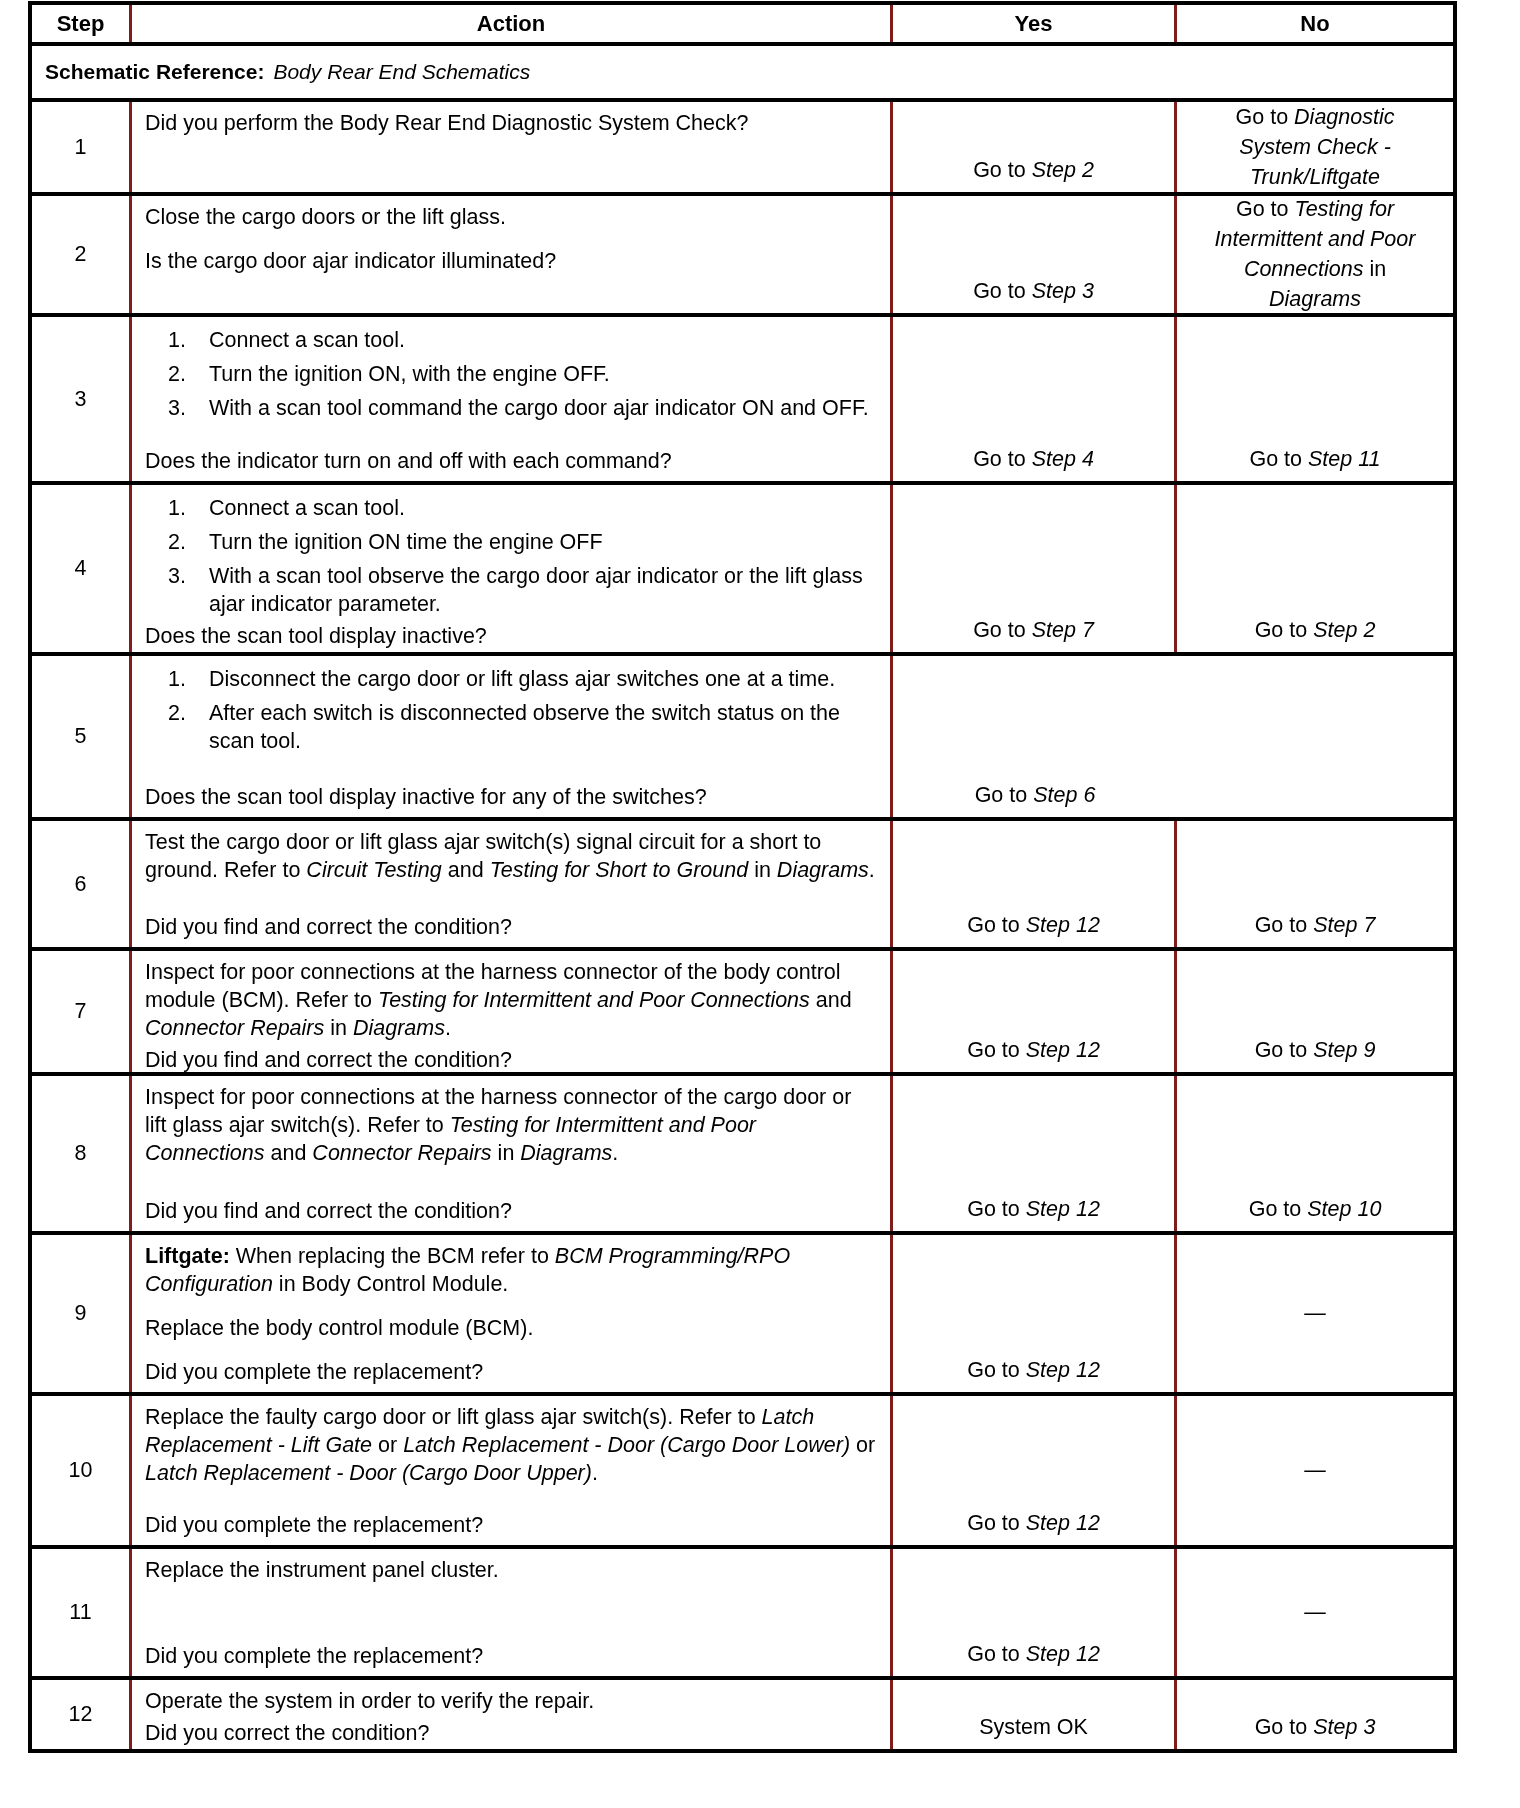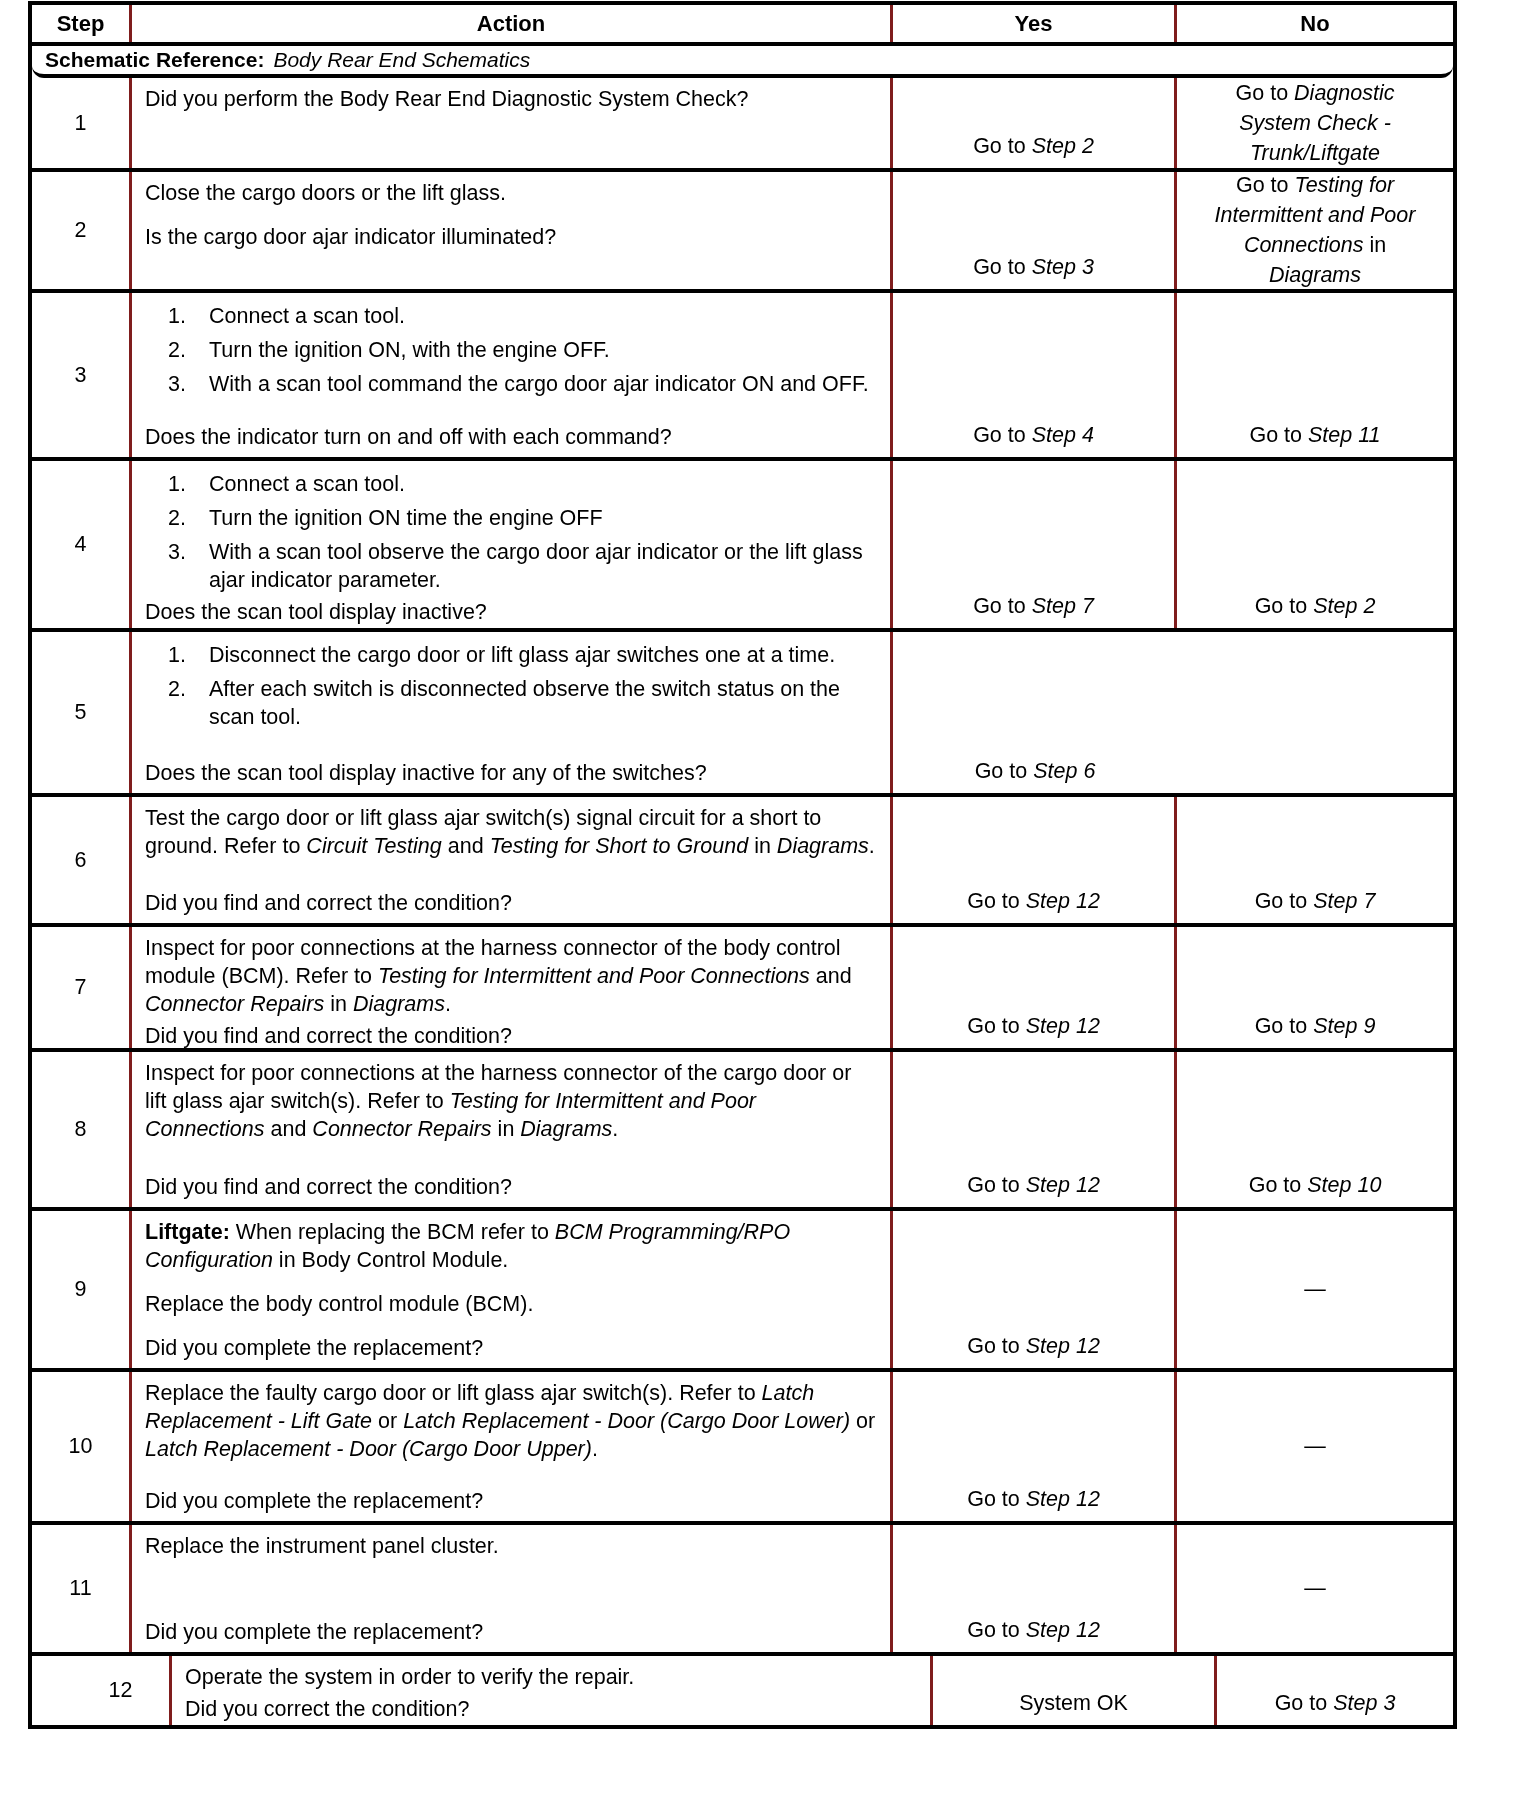--- a/index.html
+++ b/index.html
@@ -55,21 +55,21 @@
   
   .hrow { height: 41px; }
   .hcell {
     display: flex;
     align-items: center;
     justify-content: center;
     font-weight: bold;
     font-size: 22px;
   }
   
-  .schem-row { height: 32px; border-radius: 12px; }
+  .schem-row { height: 56px; }
   .schem-cell {
     display: flex;
     align-items: center;
     padding-left: 13px;
     font-size: 21px;
   }
   .schem-cell b { margin-right: 9px; }
   
   .cell.step {
     display: flex;
@@ -303,21 +303,21 @@
             <div class="para"><span>Replace the instrument panel cluster.</span></div>
             <div class="question"><span>Did you complete the replacement?</span></div>
           </div>
           <div class="cell yes valign-bottom">
             <div class="vtext"><span>Go to </span><i>Step 12</i></div>
           </div>
           <div class="cell no valign-middle last">
             <div class="vtext"><span>—</span></div>
           </div>
         </div>
-        <div class="row" style="height: 69px; padding-left: 40px;">
+        <div class="row" style="height: 69px;">
           <div class="cell step">12</div>
           <div class="cell action">
             <div class="para"><span>Operate the system in order to verify the repair.</span></div>
             <div class="question"><span>Did you correct the condition?</span></div>
           </div>
           <div class="cell yes valign-bottom">
             <div class="vtext"><span>System OK</span></div>
           </div>
           <div class="cell no valign-bottom last">
             <div class="vtext"><span>Go to </span><i>Step 3</i></div>

